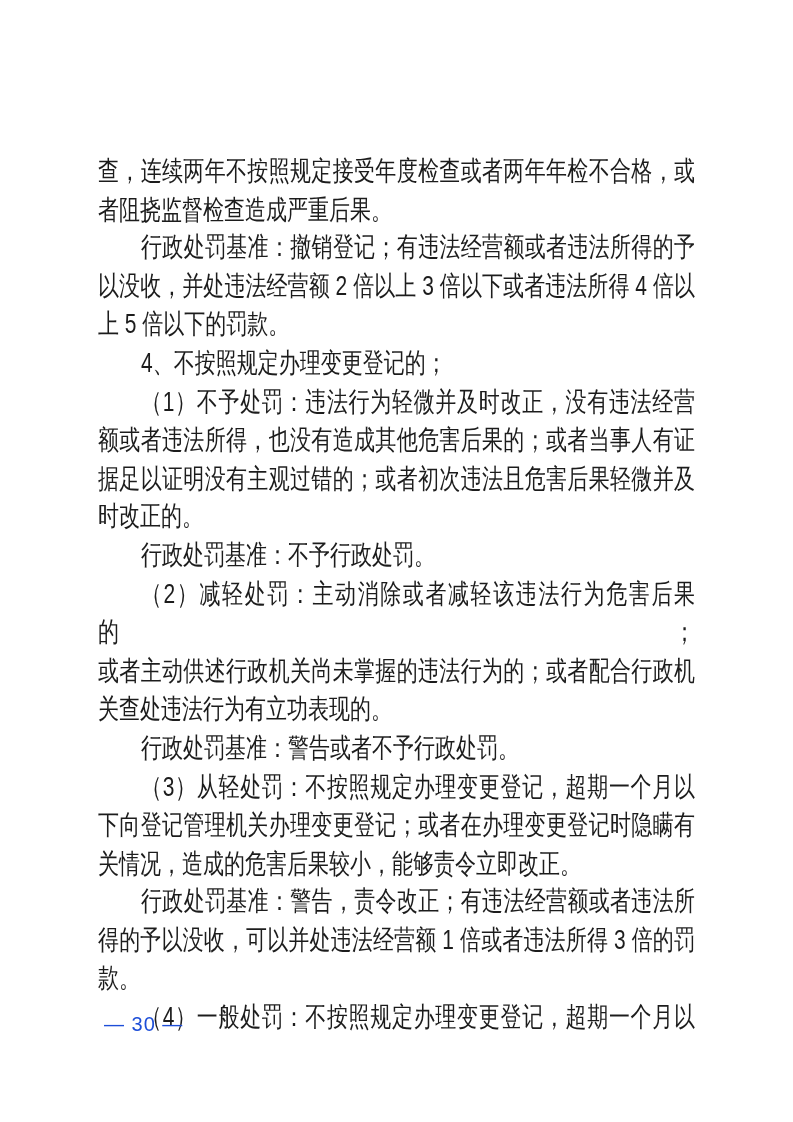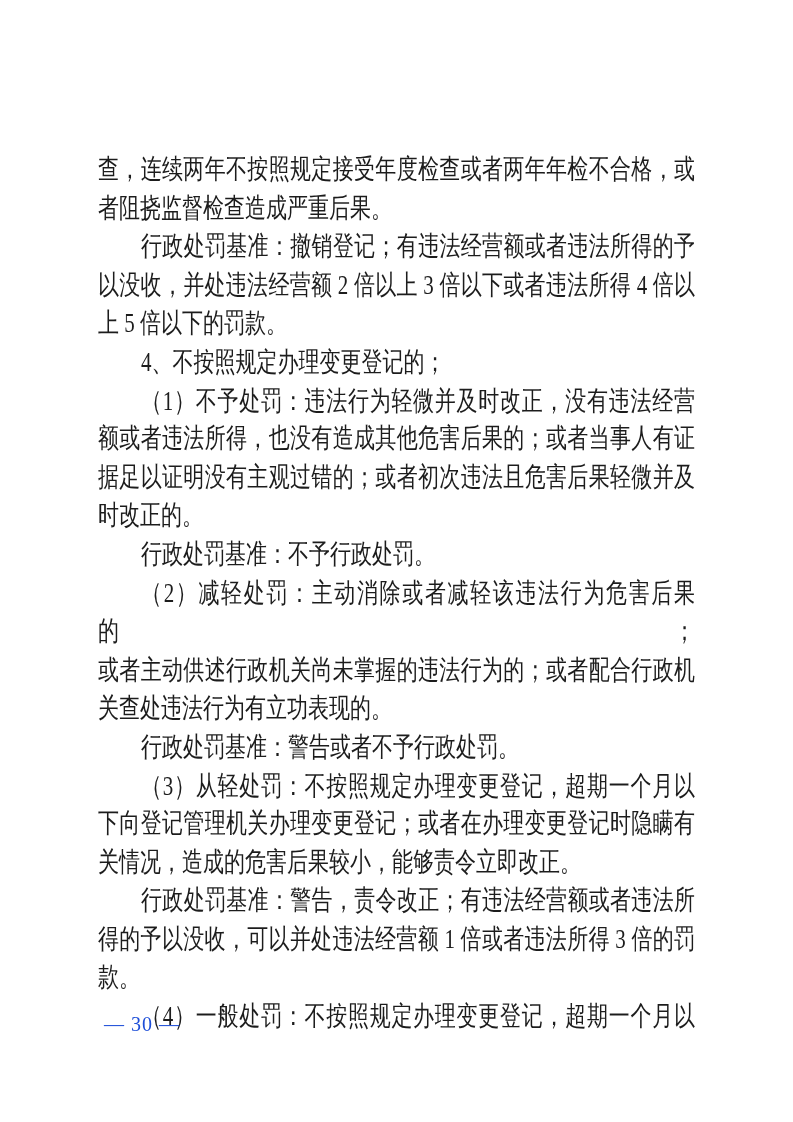--- a/index.html
+++ b/index.html
@@ -6,21 +6,21 @@
     margin: 0;
     padding: 0;
     background: #ffffff;
   }
   .page {
     position: relative;
     width: 793px;
     height: 1122px;
     background: #ffffff;
     overflow: hidden;
-    font-family: Liberation Serif, serif;
+    font-family: Liberation Sans, sans-serif;
   }
   .doc-body {
     position: absolute;
     left: 98px;
     top: 151px;
     width: 597px;
     transform: scaleY(1.3);
     transform-origin: 50% 0;
     color: #1c1c1c;
     font-size: 21px;

